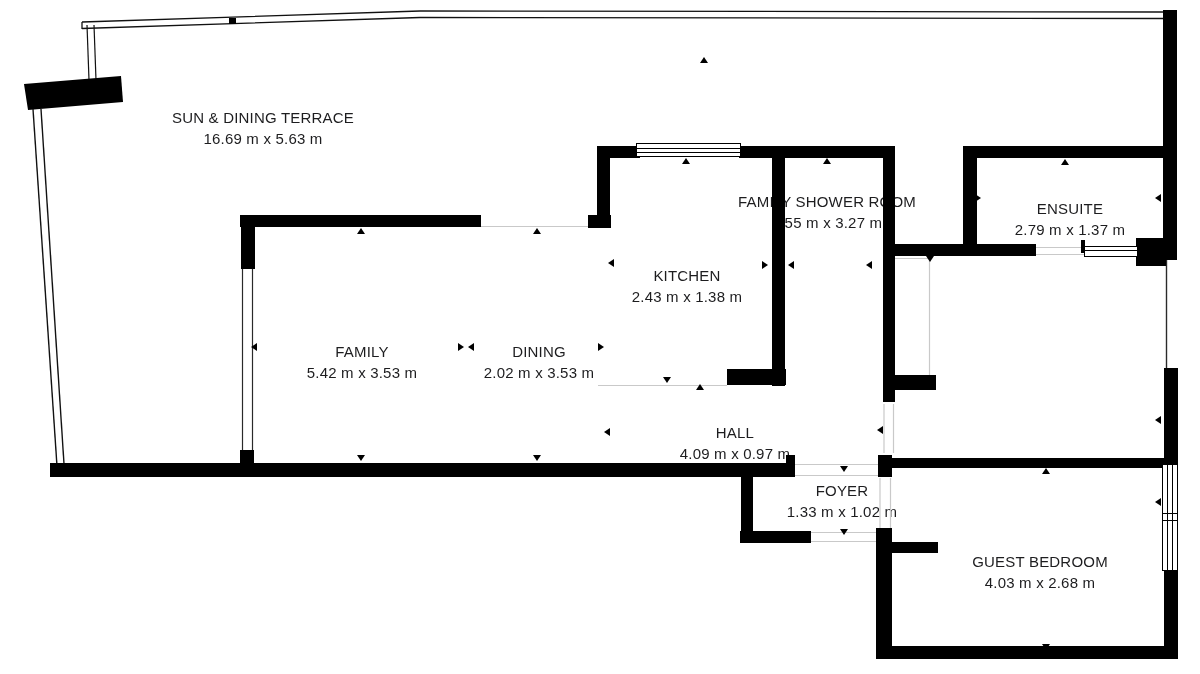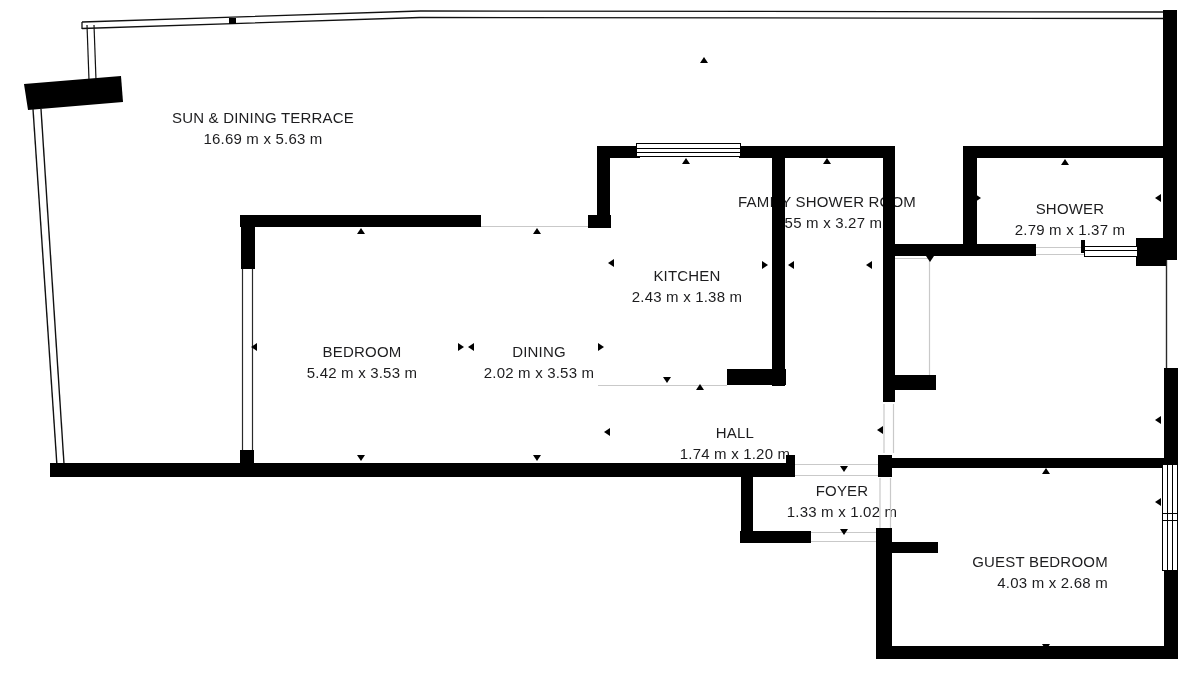--- a/index.html
+++ b/index.html
@@ -25,21 +25,21 @@
   
   .lbl-terrace{left:263px;top:107px;}
   .lbl-kitchen{left:687px;top:265px;}
   .lbl-shower{left:827px;top:191px;}
   .lbl-ensuite{left:1070px;top:198px;}
   .lbl-living{left:362px;top:341px;}
   .lbl-dining{left:539px;top:341px;}
   .lbl-hall{left:735px;top:422px;}
   .lbl-main{left:1041px;top:357px;}
   .lbl-foyer{left:842px;top:480px;}
-  .lbl-guest{left:1040px;top:551px;text-align:right;}
+  .lbl-guest{left:1040px;top:551px;}
 </style>
 </head>
 <body>
 
 <div id="plan">
 
   <svg class="lines" width="1200" height="674">
 
     <polyline points="82,22 420,11 1163,12" fill="none" stroke="#111" stroke-width="1.3"></polyline>
     <polyline points="82,28.5 420,17.5 1163,18.5" fill="none" stroke="#111" stroke-width="1.3"></polyline>
@@ -86,34 +86,34 @@
   </div>
   <div class="room-label lbl-kitchen">
     <span>KITCHEN</span>
     <span class="dims">2.43 m x 1.38 m</span>
   </div>
   <div class="room-label lbl-shower">
     <span>FAMILY SHOWER ROOM</span>
     <span class="dims">1.55 m x 3.27 m</span>
   </div>
   <div class="room-label lbl-ensuite">
-    <span>SHOWER</span>
+    <span>ENSUITE</span>
     <span class="dims">2.79 m x 1.37 m</span>
   </div>
   <div class="room-label lbl-living">
-    <span>BEDROOM</span>
+    <span>FAMILY</span>
     <span class="dims">5.42 m x 3.53 m</span>
   </div>
   <div class="room-label lbl-dining">
     <span>DINING</span>
     <span class="dims">2.02 m x 3.53 m</span>
   </div>
   <div class="room-label lbl-hall">
     <span>HALL</span>
-    <span class="dims">1.74 m x 1.20 m</span>
+    <span class="dims">4.09 m x 0.97 m</span>
   </div>
   <div class="room-label lbl-foyer">
     <span>FOYER</span>
     <span class="dims">1.33 m x 1.02 m</span>
   </div>
   <div class="room-label lbl-guest">
     <span>GUEST BEDROOM</span>
     <span class="dims">4.03 m x 2.68 m</span>
   </div>
 

